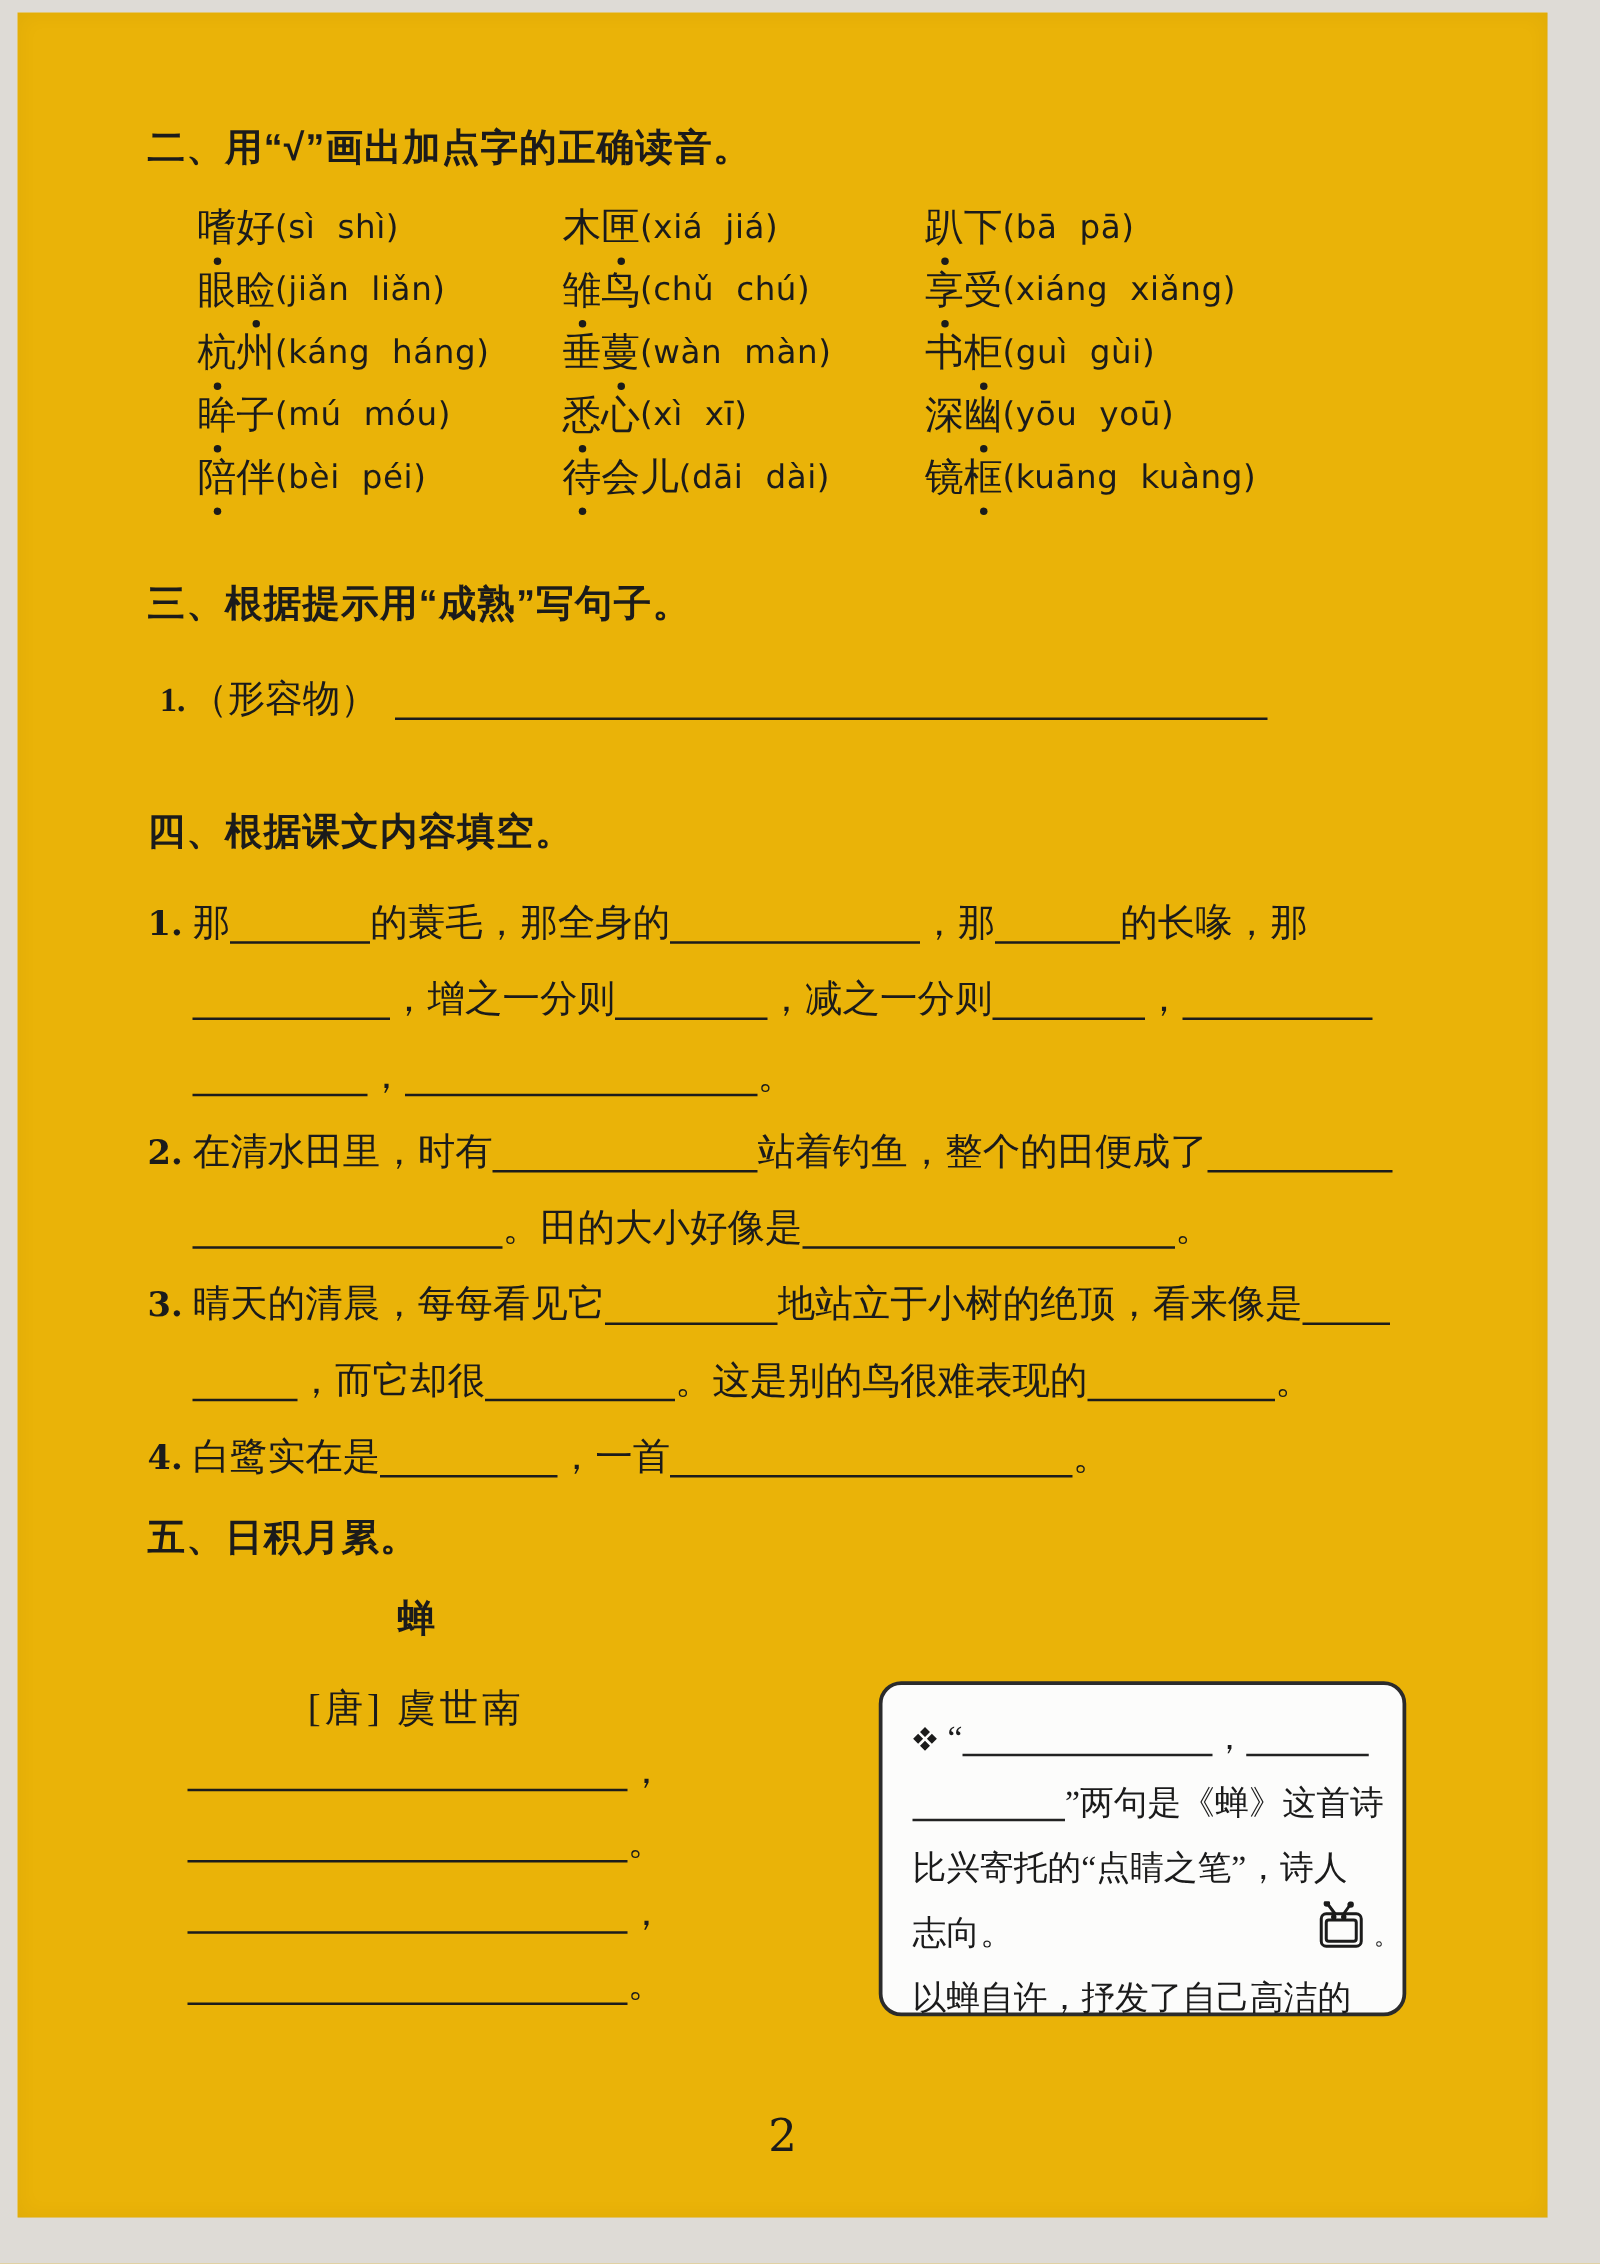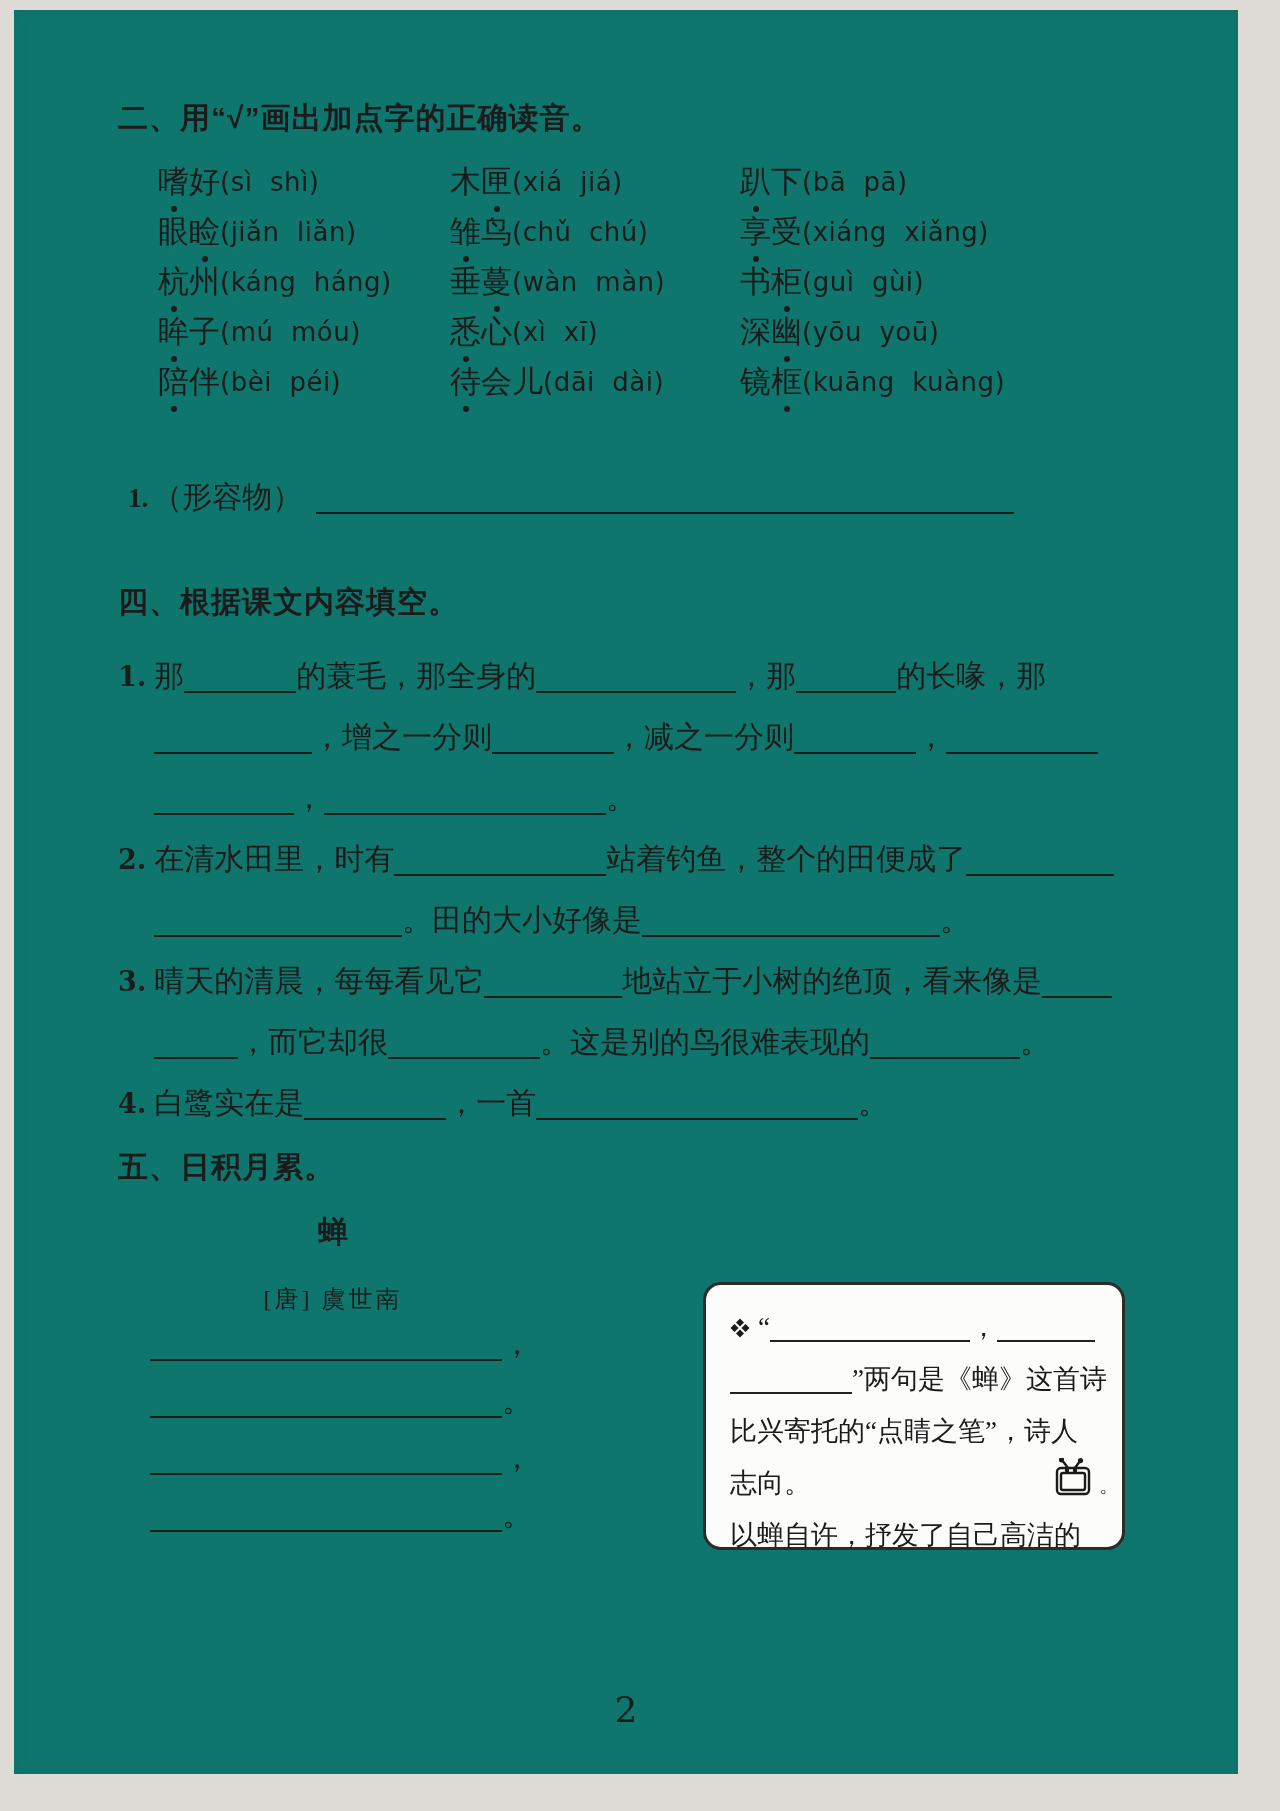--- a/index.html
+++ b/index.html
@@ -5,21 +5,21 @@
   html,body{margin:0;padding:0;}
   body{
     width:1280px;height:1811px;position:relative;
     background:#dedbd6;
     font-family:"Liberation Serif","DejaVu Serif",serif;
     color:#1b1b1b;
     -webkit-font-smoothing:antialiased;
   }
   .page{
     position:absolute;left:14px;top:10px;width:1224px;height:1764px;
-    background:#0f766e;
+    background:#eab308;
     box-shadow:inset 0 0 18px rgba(0,0,0,0.05);
   }
   .content{margin-left:104px;width:900px;padding-top:88px;}
   h2.sec{
     font-size:30px;font-weight:700;margin:0;letter-spacing:1px;
     font-family:"Liberation Sans","DejaVu Sans",sans-serif;
   }
   
   .pron-grid{display:grid;grid-template-columns:292px 290px auto;margin:18px 0 0 40px;}
   .pron-cell{height:50px;display:flex;align-items:center;font-size:31px;white-space:nowrap;}
@@ -38,21 +38,21 @@
   .fill-line .num{font-family:"DejaVu Serif","Liberation Serif",serif;font-weight:700;font-size:27px;margin-right:8px;}
   .fill-line.cont{padding-left:36px;}
   .s3-line{height:67px;line-height:67px;font-size:30px;white-space:nowrap;}
   .s3-line .num{font-weight:700;font-size:27px;margin-right:4px;}
   .s3-line .blank{width:698px;margin-left:14px;}
   .mt-s3{margin-top:22px;margin-left:10px;}
   
   .section5{position:relative;height:575px;margin-top:14px;}
   .poem-col{width:500px;}
   .poem-title{font-size:30px;font-weight:700;text-align:center;width:430px;margin-top:24px;font-family:"Liberation Sans","DejaVu Sans",sans-serif;}
-  .poem-author{font-size:24px;text-align:center;width:430px;margin-top:30px;letter-spacing:3px;}
+  .poem-author{font-size:31px;text-align:center;width:430px;margin-top:30px;letter-spacing:3px;}
   .pline{height:57px;line-height:57px;padding-left:32px;font-size:30px;}
   .pline .blank{width:352px;}
   .pline:first-of-type{margin-top:26px;}
   .hint-box{
     position:absolute;left:585px;top:135px;width:422px;height:268px;
     border:3.5px solid #2b2b2b;border-radius:18px;box-sizing:border-box;
     padding:16px 20px 8px 24px;font-size:27px;background:#fcfcfb;
   }
   .hint-line{height:52px;line-height:52px;white-space:nowrap;}
   .hint-box .blank{height:26px;border-bottom:2.5px solid #222;vertical-align:-6px;}
@@ -159,20 +159,21 @@
         <div class="pron-cell">
             <span>镜</span>
             <span class="dotted">框</span>
             <span></span>
             <span class="py">(kuāng  kuàng)</span>
           </div>
       </div>
     </section>
 
     <section style="margin-top:56px;">
+      <h2 class="sec">三、根据提示用“成熟”写句子。</h2>
       <div class="s3-line mt-s3">
         <span class="num">1.</span><span>（形容物）</span><span class="blank"></span>
       </div>
     </section>
 
     <section style="margin-top:52px;">
       <h2 class="sec">四、根据课文内容填空。</h2>
 
       <div class="fill-line" style="margin-top:22px;">
         <span class="num">1.</span><span>那</span><span class="blank" style="width:112px;"></span><span>的蓑毛，那全身的</span><span class="blank" style="width:200px;"></span><span>，那</span><span class="blank" style="width:100px;"></span><span>的长喙，那</span>

